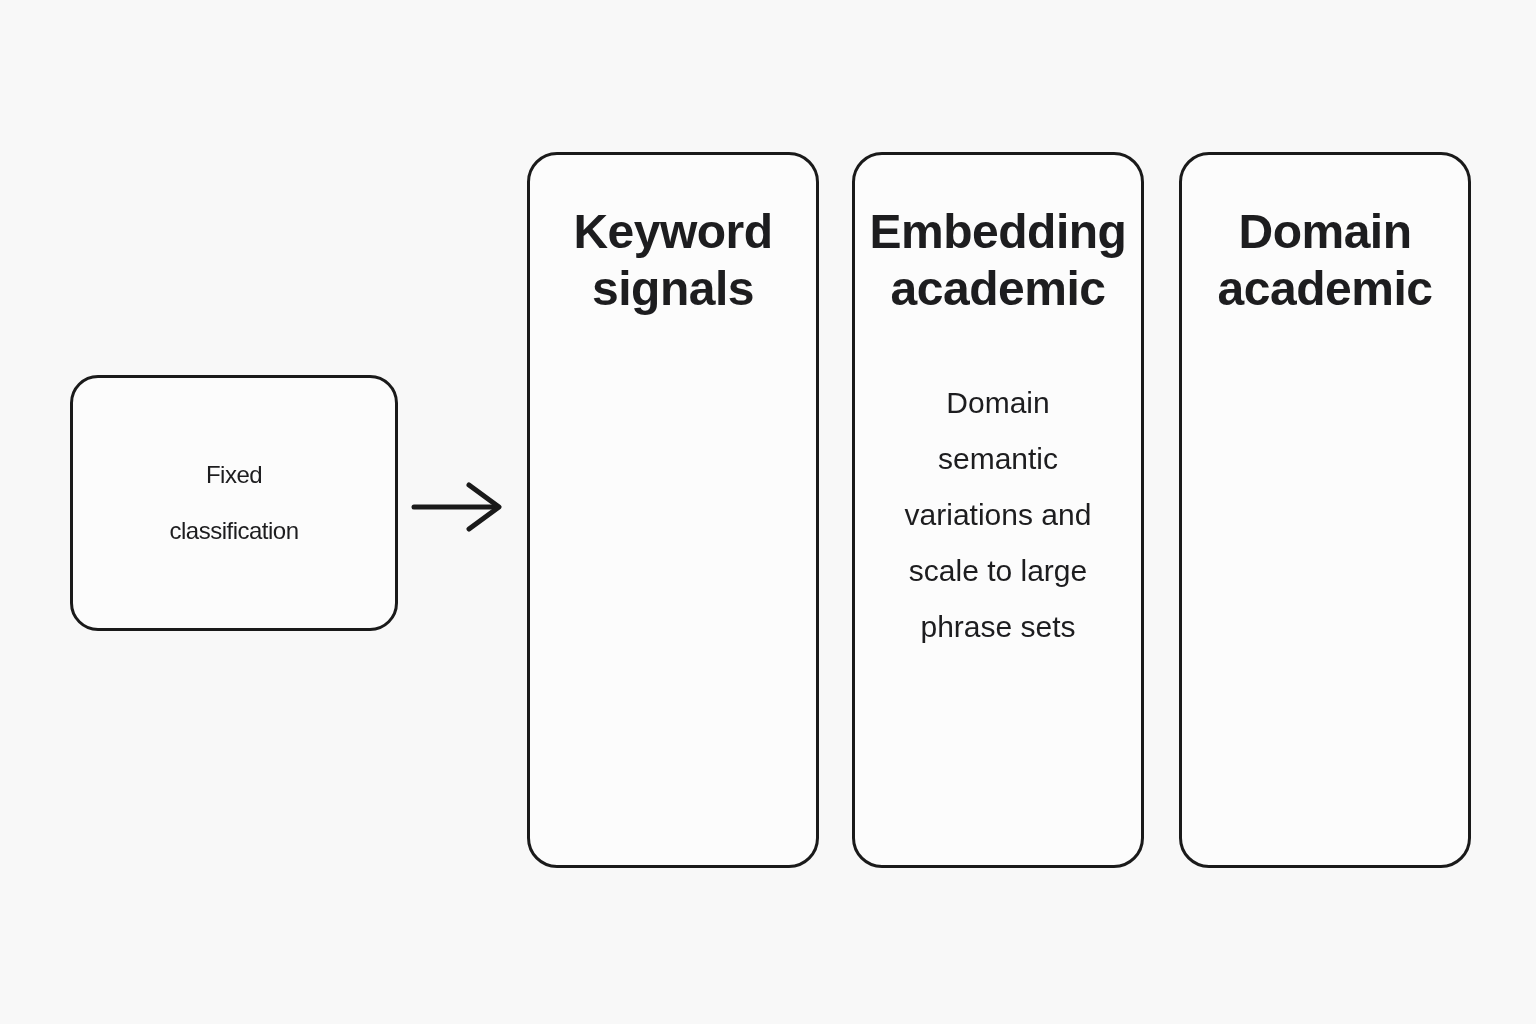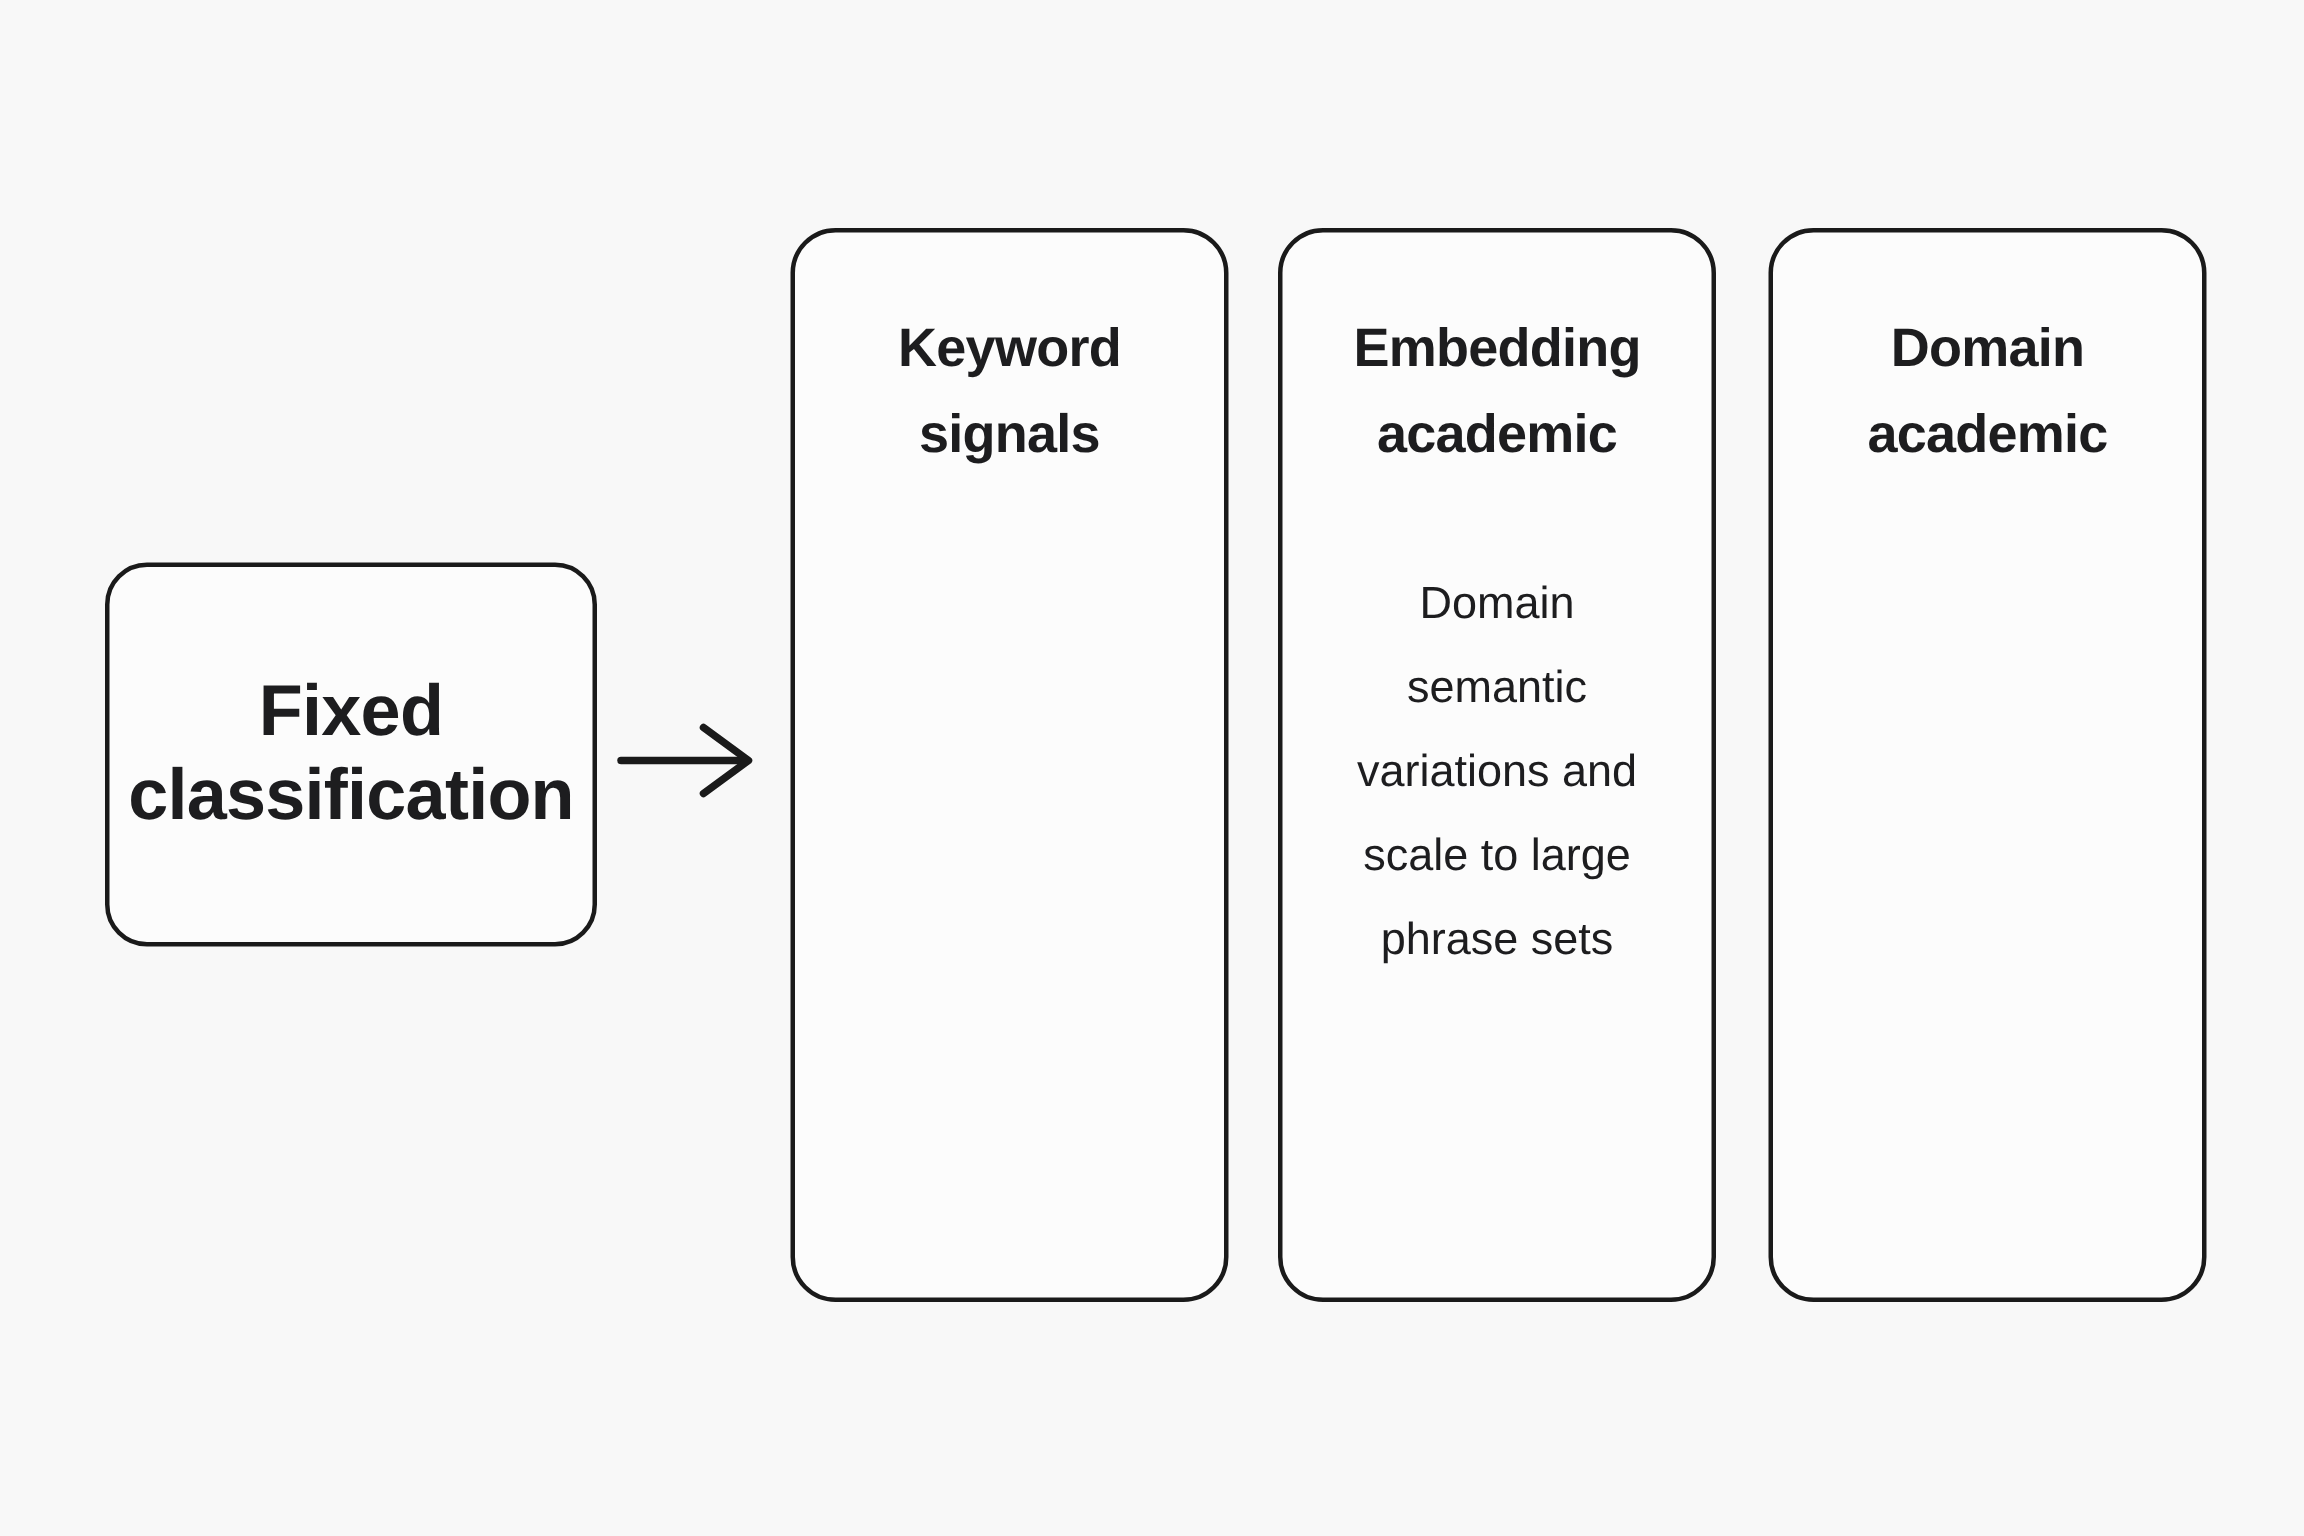--- a/index.html
+++ b/index.html
@@ -29,22 +29,22 @@
     box-sizing: border-box;
     border: 3px solid #1a1a1a;
     border-radius: 28px;
     background: #fcfcfc;
     display: flex;
     align-items: center;
     justify-content: center;
     text-align: center;
   }
   .source-label {
-    font-size: 48px;
-    font-weight: 700;
+    font-size: 24px;
+    font-weight: 400;
     line-height: 56px;
     letter-spacing: -0.5px;
     white-space: pre-line;
   }
   .arrow {
     position: absolute;
     left: 411px;
     top: 480px;
     width: 94px;
     height: 54px;
@@ -58,21 +58,21 @@
     border: 3px solid #1a1a1a;
     border-radius: 30px;
     background: #fcfcfc;
     text-align: center;
   }
   .card-1 { left: 527px; }
   .card-2 { left: 852px; }
   .card-3 { left: 1179px; }
   .card-title {
     margin-top: 48px;
-    font-size: 36px;
+    font-size: 48px;
     font-weight: 700;
     line-height: 57px;
     letter-spacing: -0.5px;
     white-space: pre-line;
   }
   .card-body {
     margin-top: 58px;
     padding: 0 10px;
     font-size: 30px;
     font-weight: 400;

